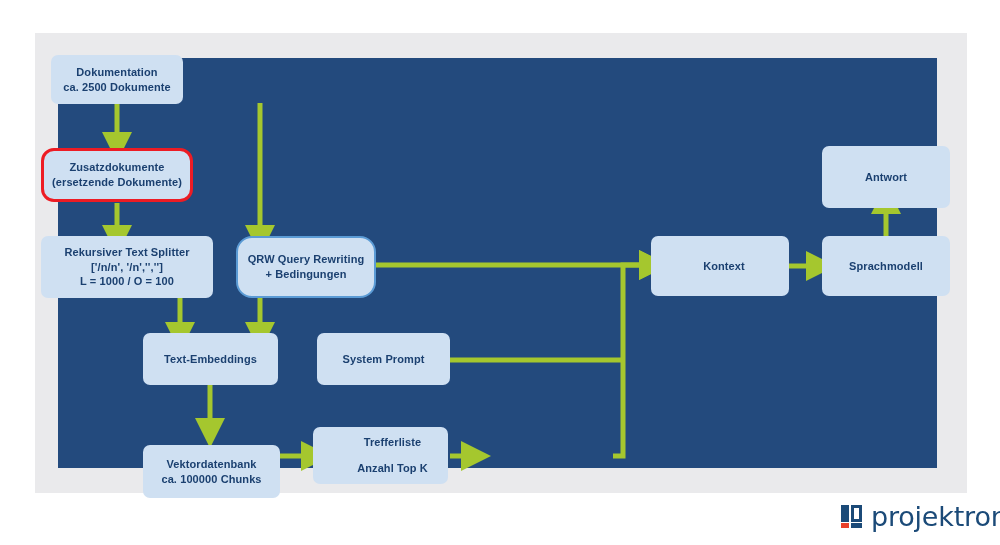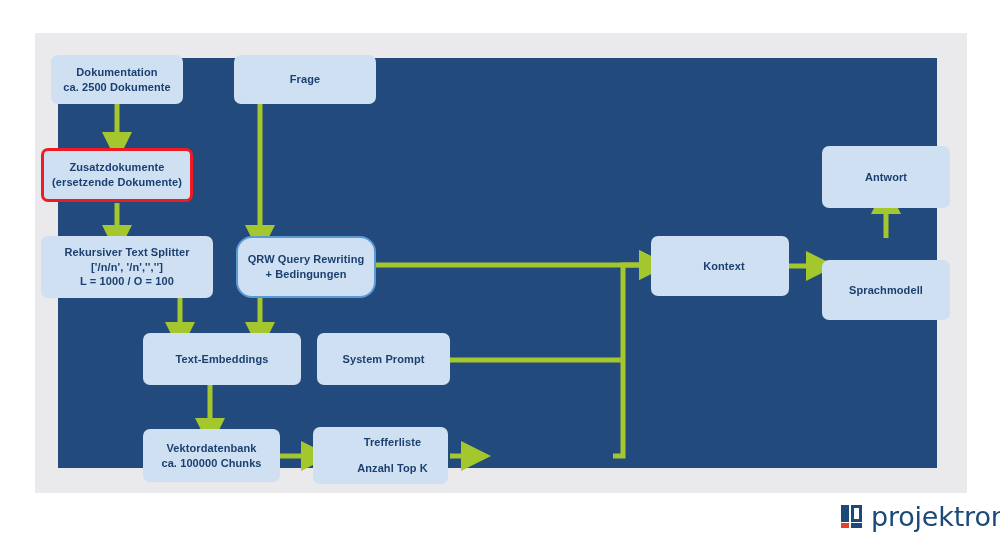--- a/index.html
+++ b/index.html
@@ -173,25 +173,22 @@
 
       <line x1="886" y1="238" x2="886" y2="208" marker-end="url(#ah)"></line>
     </g>
   </svg>
 
   <div class="node" style="left:51px; top:55px; width:132px; height:49px;">
     <span class="ln">Dokumentation</span>
     <span class="ln">ca. 2500 Dokumente</span>
   </div>
 
-  <div class="node" style="left:234px; top:55px; width:142px; height:49px;">
-    <span class="ln">Frage</span>
-  </div>
-
-  <div class="node red-outline" style="left:41px; top:148px; width:152px; height:54px;">
+
+  <div class="node red-outline" style="left:41px; top:148px; width:152px; height:54px;border-radius:13px;">
     <span class="ln">Zusatzdokumente</span>
     <span class="ln">(ersetzende Dokumente)</span>
   </div>
 
   <div class="node" style="left:822px; top:146px; width:128px; height:62px;">
     <span class="ln">Antwort</span>
   </div>
 
   <div class="node" style="left:41px; top:236px; width:172px; height:62px;">
     <span class="ln">Rekursiver Text Splitter</span>
@@ -201,33 +198,33 @@
 
   <div class="node softblue-outline" style="left:236px; top:236px; width:140px; height:62px;border-radius:16px;">
     <span class="ln">QRW Query Rewriting</span>
     <span class="ln">+ Bedingungen</span>
   </div>
 
   <div class="node" style="left:651px; top:236px; width:138px; height:60px;padding-left:12px;">
     <span class="ln">Kontext</span>
   </div>
 
-  <div class="node" style="left:822px; top:236px; width:128px; height:60px;margin-top:24px;">
+  <div class="node" style="left:822px; top:236px; width:128px; height:60px;">
     <span class="ln">Sprachmodell</span>
   </div>
 
-  <div class="node" style="left:143px; top:333px; width:158px; height:52px;">
+  <div class="node" style="left:143px; top:333px; width:135px; height:52px;">
     <span class="ln">Text-Embeddings</span>
   </div>
 
   <div class="node" style="left:317px; top:333px; width:133px; height:52px;">
     <span class="ln">System Prompt</span>
   </div>
 
-  <div class="node" style="left:143px; top:429px; width:137px; height:53px;">
+  <div class="node" style="left:143px; top:445px; width:137px; height:53px;">
     <span class="ln">Vektordatenbank</span>
     <span class="ln">ca. 100000 Chunks</span>
   </div>
 
   <div class="node gap" style="left:313px; top:427px; width:135px; height:57px;padding-left:28px;">
     <span class="ln">Trefferliste</span>
     <span class="ln">Anzahl Top K</span>
   </div>
 
 

